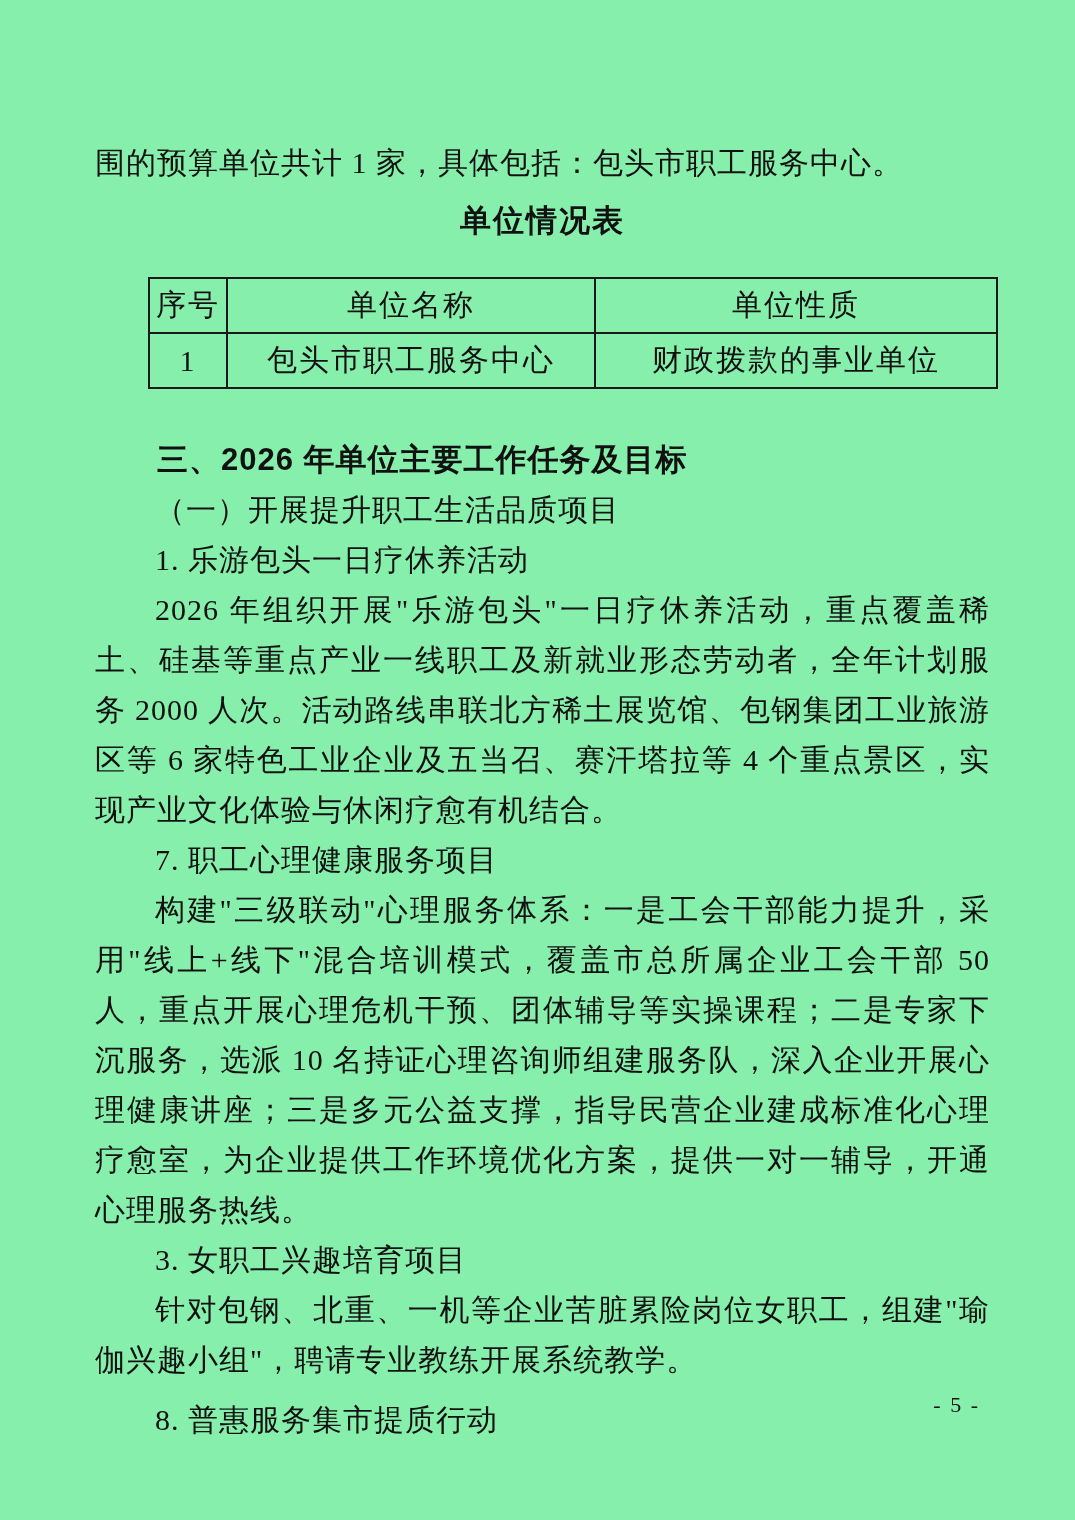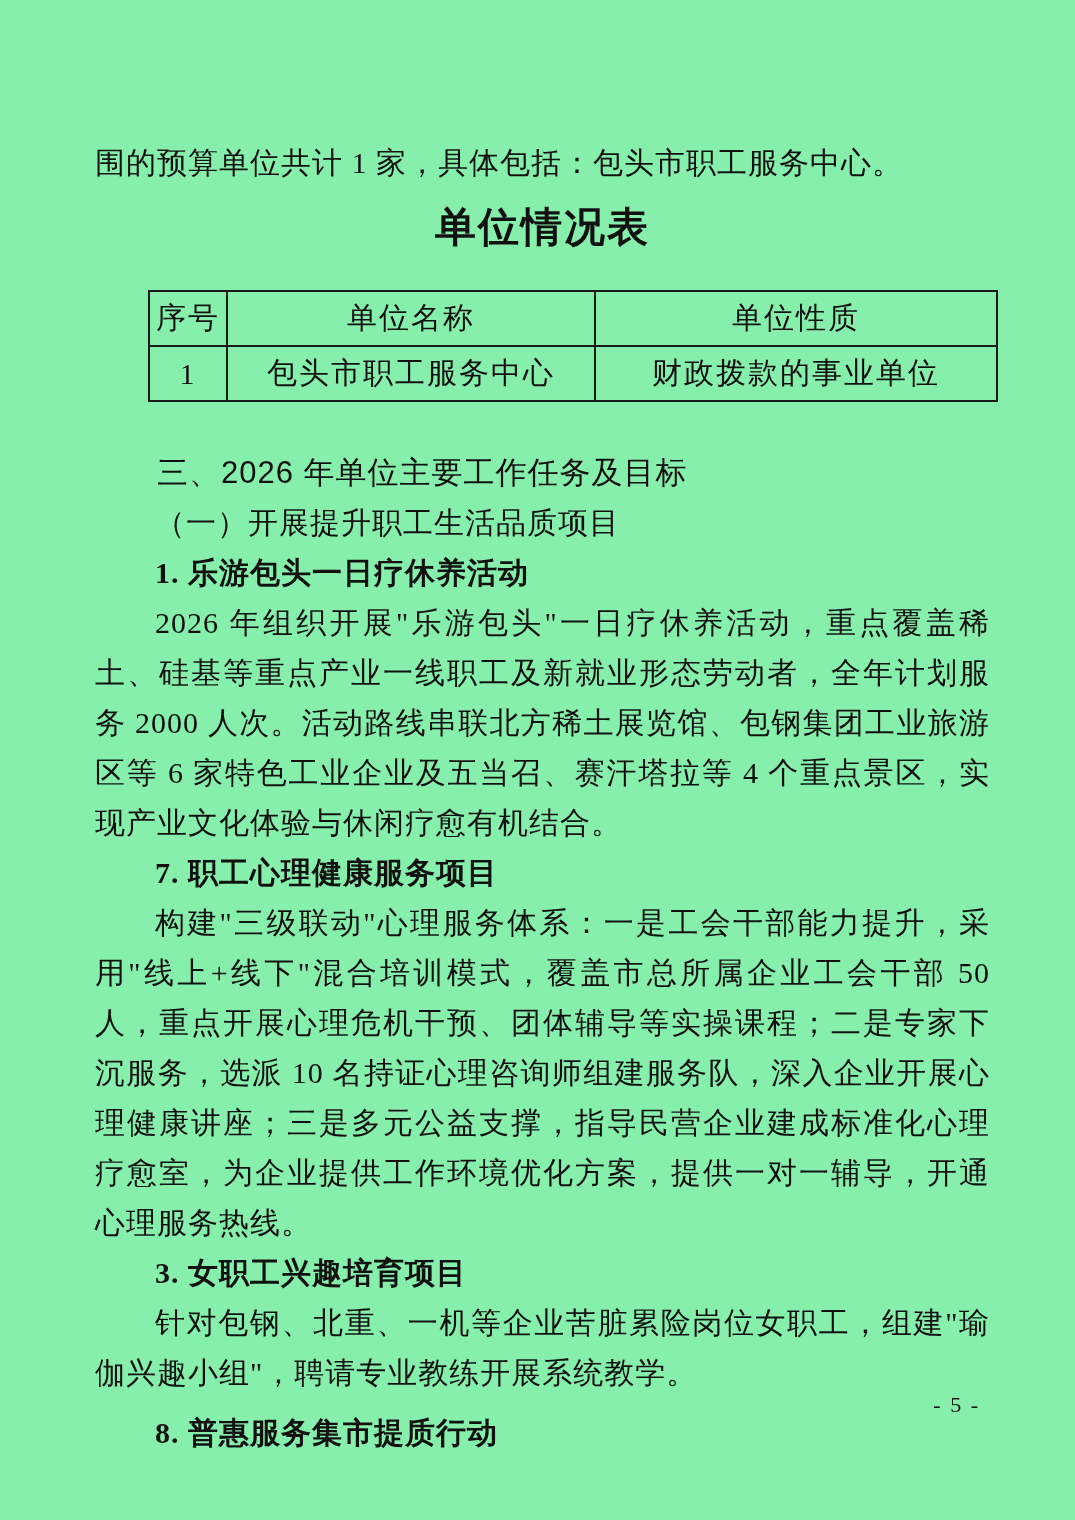--- a/index.html
+++ b/index.html
@@ -22,21 +22,21 @@
   .body-text {
     font-size: 30px;
     line-height: 50px;
     margin: 0;
     text-align: justify;
     text-indent: 2em;
     letter-spacing: 1px;
   }
   .no-indent { text-indent: 0; }
   .table-title {
-    font-size: 41px;
+    font-size: 31px;
     font-weight: 700;
     text-align: center;
     margin: 12px 0 22px 0;
     font-family: "Liberation Sans", sans-serif;
     letter-spacing: 2px;
   }
   table.unit-table {
     border-collapse: collapse;
     margin-left: 53px;
     width: 842px;
@@ -52,38 +52,38 @@
     font-weight: 400;
     letter-spacing: 2px;
     padding: 0;
   }
   .col-seq    { width: 76px;  }
   .col-name   { width: 366px; }
   .col-nature { width: 400px; }
   .h1 {
     font-size: 31px;
     line-height: 50px;
-    font-weight: 400;
+    font-weight: 700;
     font-family: "Liberation Sans", sans-serif;
     text-indent: 2em;
     margin: 46px 0 0 0;
     letter-spacing: 1px;
   }
   .h2 {
     font-size: 30px;
     line-height: 50px;
     font-weight: 400;
     text-indent: 2em;
     margin: 0;
     letter-spacing: 1px;
   }
   .h3 {
     font-size: 30px;
     line-height: 50px;
-    font-weight: 700;
+    font-weight: 400;
     text-indent: 2em;
     margin: 0;
     letter-spacing: 1px;
   }
   .gap-top { margin-top: 10px; }
   .footer {
     position: absolute;
     right: 95px;
     top: 1392px;
     font-size: 22px;

